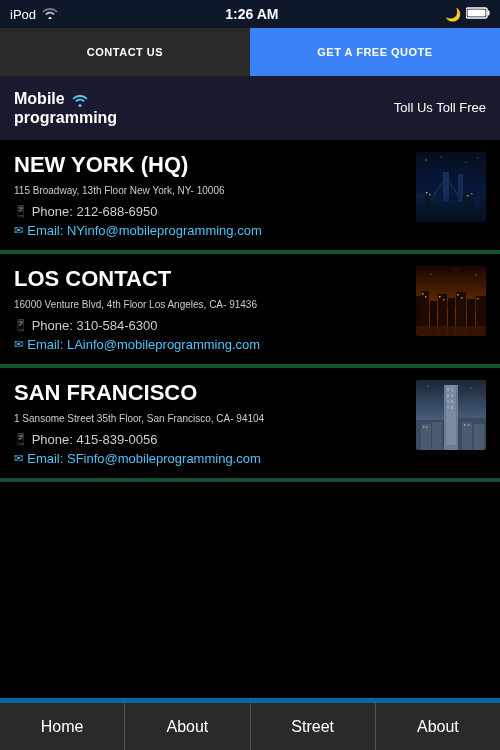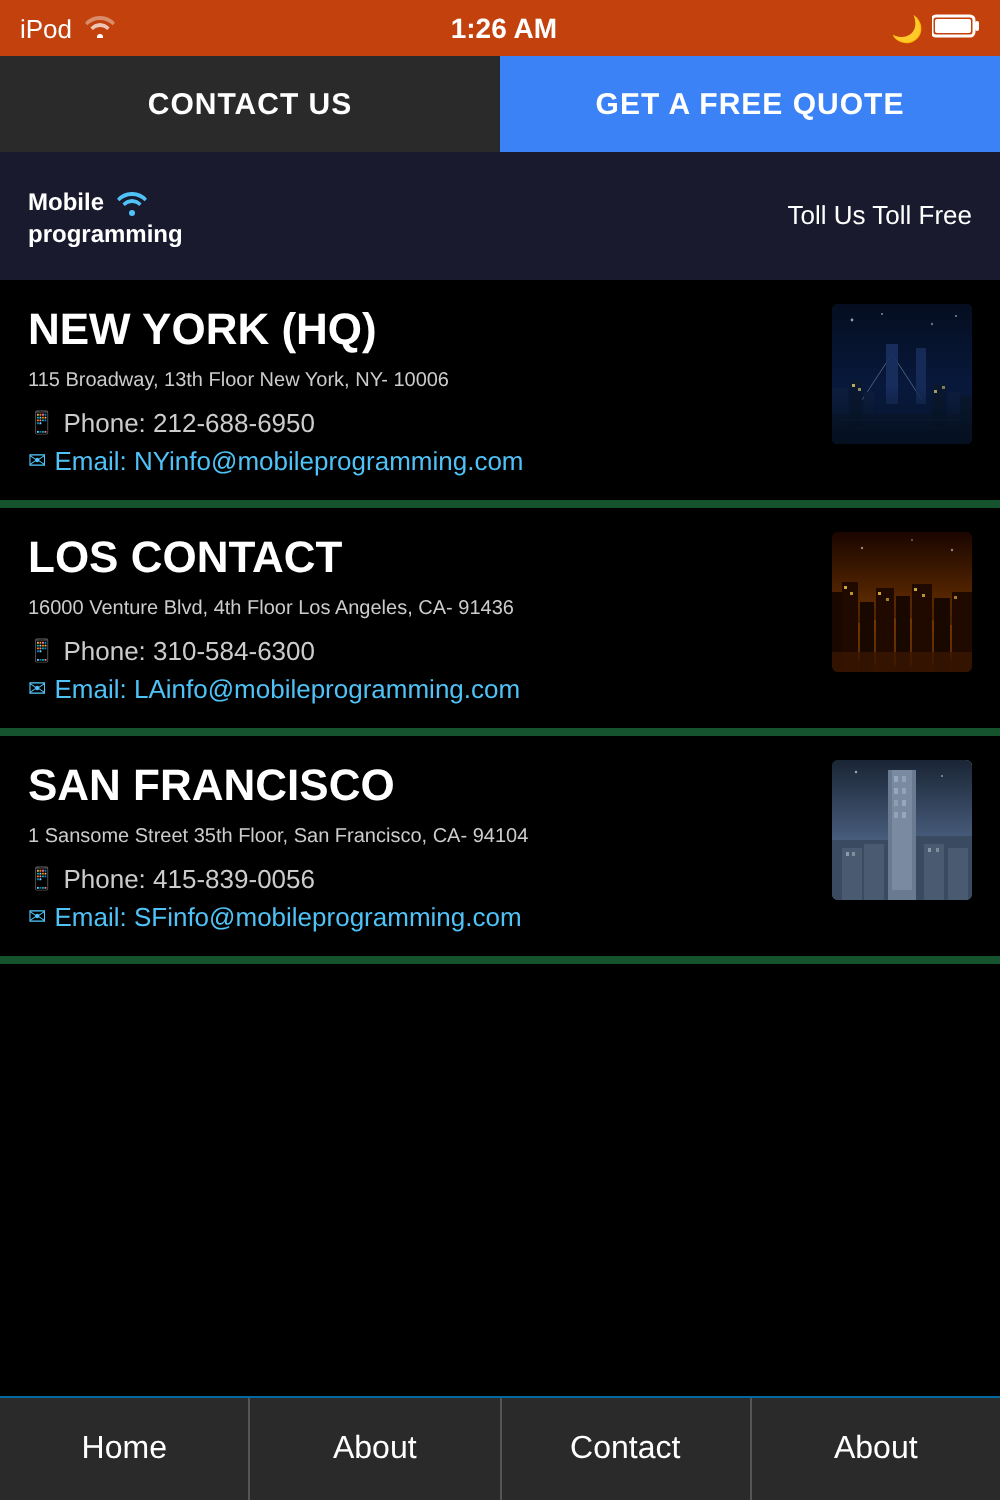--- a/index.html
+++ b/index.html
@@ -7,21 +7,21 @@
       width: 500px;
       height: 750px;
       background: #000;
       font-family: -apple-system, 'Helvetica Neue', Arial, sans-serif;
       overflow: hidden;
       position: relative;
     }
 
     
     .status-bar {
-      background: #c2410c;
+      background: #0f172a;
       color: #fff;
       display: flex;
       justify-content: space-between;
       align-items: center;
       padding: 4px 10px;
       height: 28px;
       font-size: 13px;
       font-weight: 500;
     }
     .status-left { display: flex; align-items: center; gap: 6px; }
@@ -32,21 +32,21 @@
     .top-tabs {
       display: flex;
       height: 48px;
     }
     .top-tab {
       flex: 1;
       display: flex;
       align-items: center;
       justify-content: center;
       font-weight: 700;
-      font-size: 15px;
+      font-size: 11px;
       cursor: pointer;
       letter-spacing: 0.5px;
     }
     .top-tab.inactive {
       background: #2a2a2a;
       color: #fff;
     }
     .top-tab.active {
       background: #3b82f6;
       color: #fff;
@@ -60,21 +60,21 @@
       justify-content: space-between;
       padding: 10px 14px;
       height: 64px;
     }
     .logo-area {
       display: flex;
       flex-direction: column;
     }
     .logo-text {
       color: #fff;
-      font-size: 12px;
+      font-size: 16px;
       font-weight: 700;
       line-height: 1.2;
     }
     .toll-free {
       color: #fff;
       font-size: 13px;
       text-align: right;
       line-height: 1.5;
     }
 
@@ -150,21 +150,21 @@
       background: linear-gradient(135deg, #1a2535 0%, #2a3a50 30%, #8a9aaa 50%, #6a7a90 70%, #3a4a60 100%);
     }
 
     
     .bottom-nav {
       position: absolute;
       bottom: 0;
       left: 0; right: 0;
       height: 52px;
       background: #2a2a2a;
-      border-top: 1px solid #0369a1;
+      border-top: 5px solid #0369a1;
       display: flex;
     }
     .bottom-nav-item {
       flex: 1;
       display: flex;
       align-items: center;
       justify-content: center;
       color: #fff;
       font-size: 16px;
       font-weight: 500;
@@ -387,15 +387,15 @@
         <rect x="52" y="44" width="1.5" height="2" fill="#ccdde0" opacity="0.4"></rect>
       </svg>
     </div>
   </div>
 
 </div>
 
 <div class="bottom-nav">
   <div class="bottom-nav-item">Home</div>
   <div class="bottom-nav-item">About</div>
-  <div class="bottom-nav-item">Contact</div>
+  <div class="bottom-nav-item">Street</div>
   <div class="bottom-nav-item">About</div>
 </div>
 
 </body></html>

